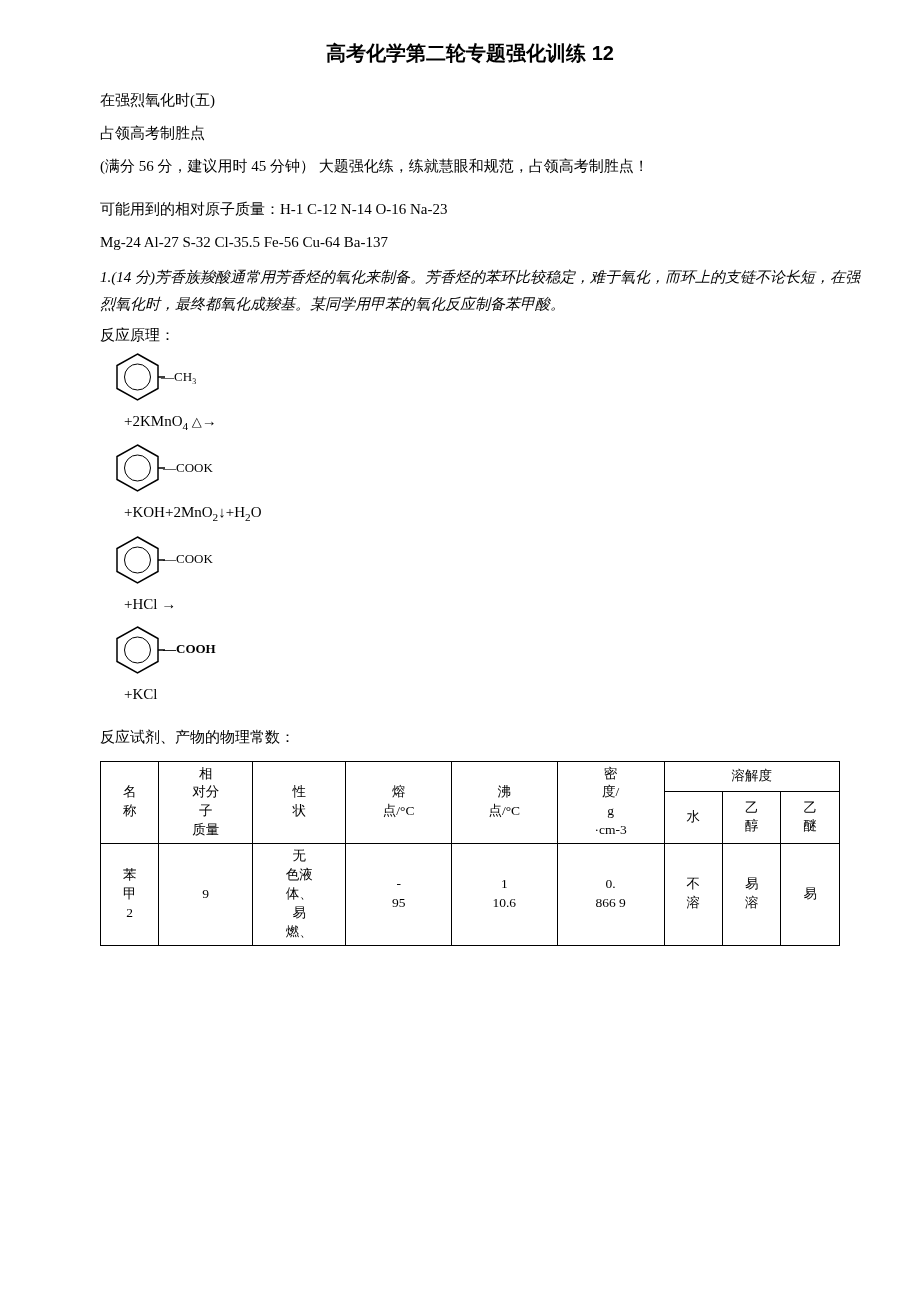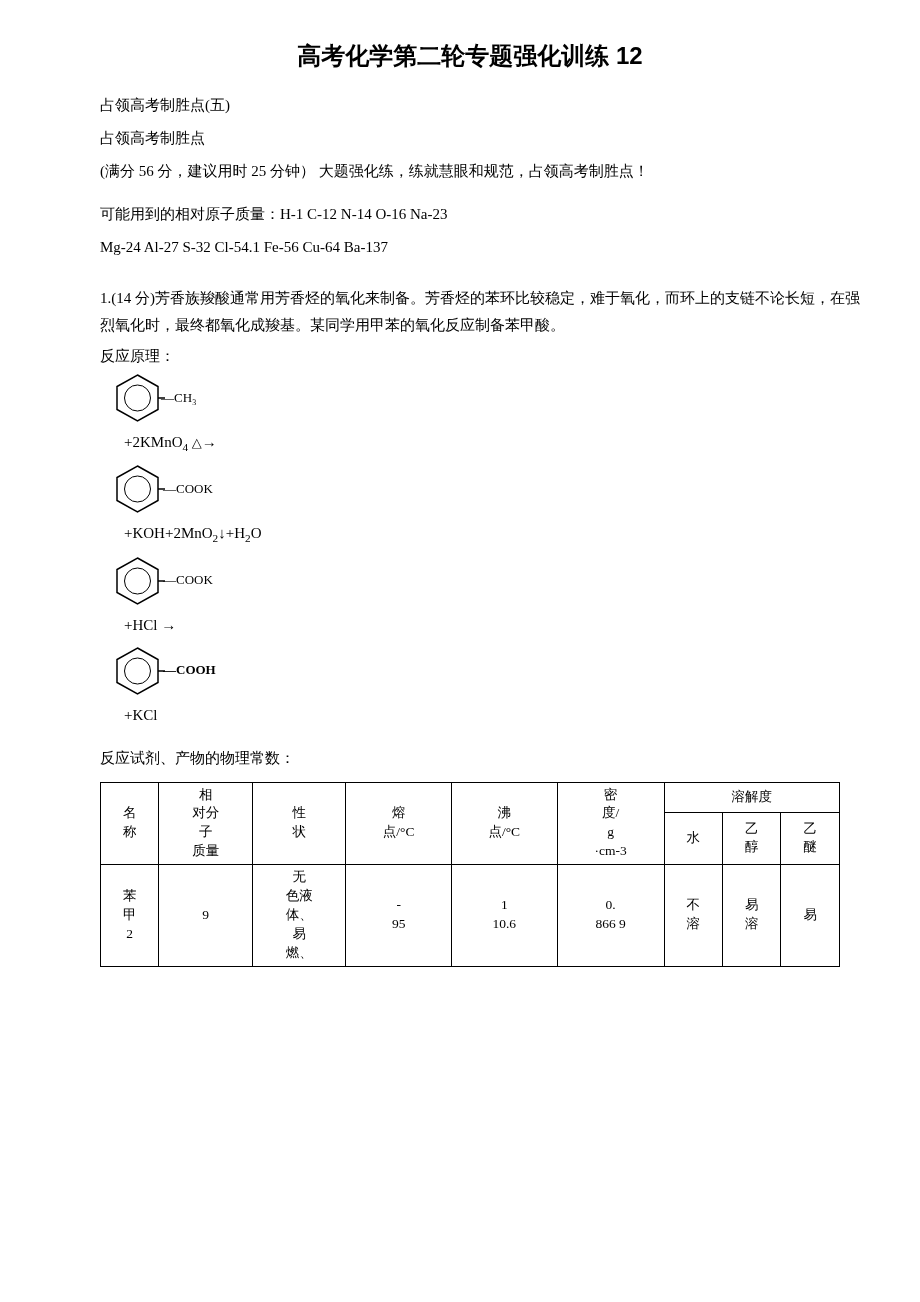--- a/index.html
+++ b/index.html
@@ -7,21 +7,21 @@
       background: #fff;
       font-family: "SimSun", "宋体", serif;
       font-size: 15px;
       color: #000;
       width: 920px;
       min-height: 1302px;
       padding: 40px 60px 40px 80px;
     }
     h1.title {
       text-align: center;
-      font-size: 24px;
+      font-size: 20px;
       font-weight: bold;
       margin-bottom: 20px;
       font-family: "SimHei", "黑体", sans-serif;
     }
     .section {
       margin-bottom: 6px;
       line-height: 1.8;
     }
     .indent {
       margin-left: 20px;
@@ -83,28 +83,28 @@
       z-index: 10;
       font-family: Arial, sans-serif;
     }
     sub { font-size: 0.75em; vertical-align: sub; }
   </style>
 </head>
 <body>
 
 <h1 class="title">高考化学第二轮专题强化训练 12</h1>
 
-<div class="section indent">占领高考制胜点(五)</div>
+<div class="section indent">在强烈氧化时(五)</div>
 <div class="section indent">占领高考制胜点</div>
-<div class="section indent">(满分 56 分，建议用时 25 分钟）  大题强化练，练就慧眼和规范，占领高考制胜点！</div>
+<div class="section indent">(满分 56 分，建议用时 45 分钟）  大题强化练，练就慧眼和规范，占领高考制胜点！</div>
 
 <div class="section indent" style="margin-top:16px;">可能用到的相对原子质量：H-1   C-12   N-14   O-16   Na-23</div>
-<div class="section indent">Mg-24   Al-27   S-32   Cl-54.1   Fe-56   Cu-64   Ba-137</div>
-
-<div class="section block" style="margin-top:24px;">1.(14 分)芳香族羧酸通常用芳香烃的氧化来制备。芳香烃的苯环比较稳定，难于氧化，而环上的支链不论长短，在强烈氧化时，最终都氧化成羧基。某同学用甲苯的氧化反应制备苯甲酸。</div>
+<div class="section indent">Mg-24   Al-27   S-32   Cl-35.5   Fe-56   Cu-64   Ba-137</div>
+
+<div class="section block" style="margin-top:8px;font-style:italic;">1.(14 分)芳香族羧酸通常用芳香烃的氧化来制备。芳香烃的苯环比较稳定，难于氧化，而环上的支链不论长短，在强烈氧化时，最终都氧化成羧基。某同学用甲苯的氧化反应制备苯甲酸。</div>
 
 <div class="reaction-label">反应原理：</div>
 
 <div class="reaction-row">
   <div class="benzene-wrap">
     <svg width="55" height="55" viewBox="0 0 55 55" class="benzene-svg">
 
       <polygon points="27.5,5 48,16.5 48,39.5 27.5,51 7,39.5 7,16.5" fill="none" stroke="#000" stroke-width="1.5"></polygon>
 
       <circle cx="27.5" cy="28" r="13" fill="none" stroke="#000" stroke-width="1"></circle>

